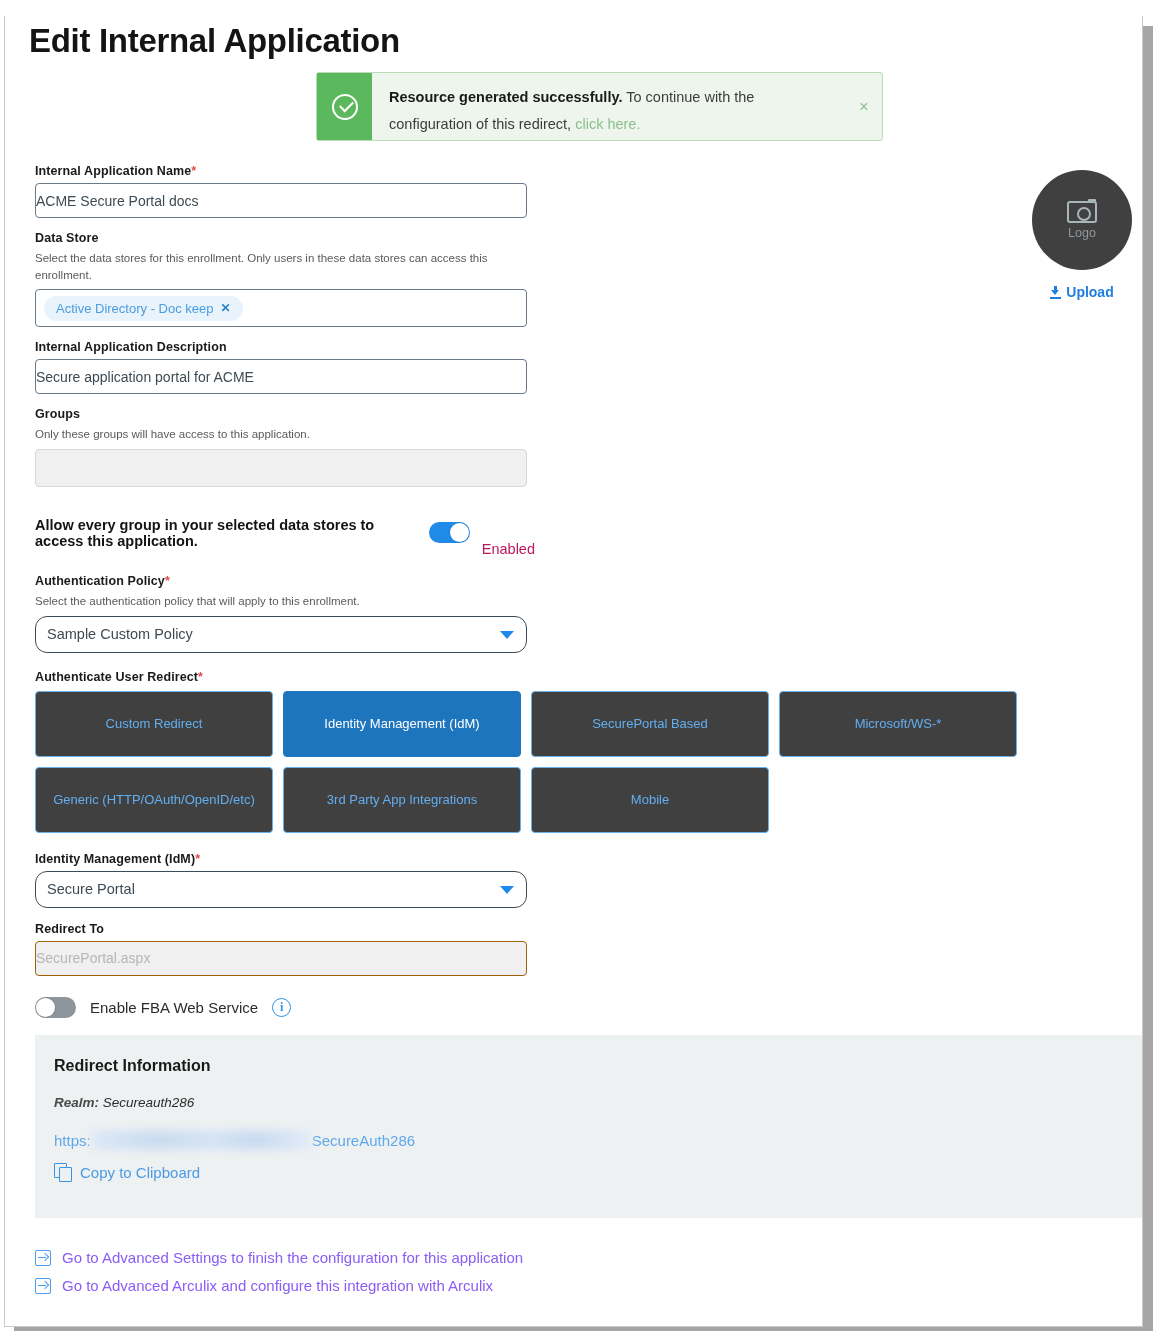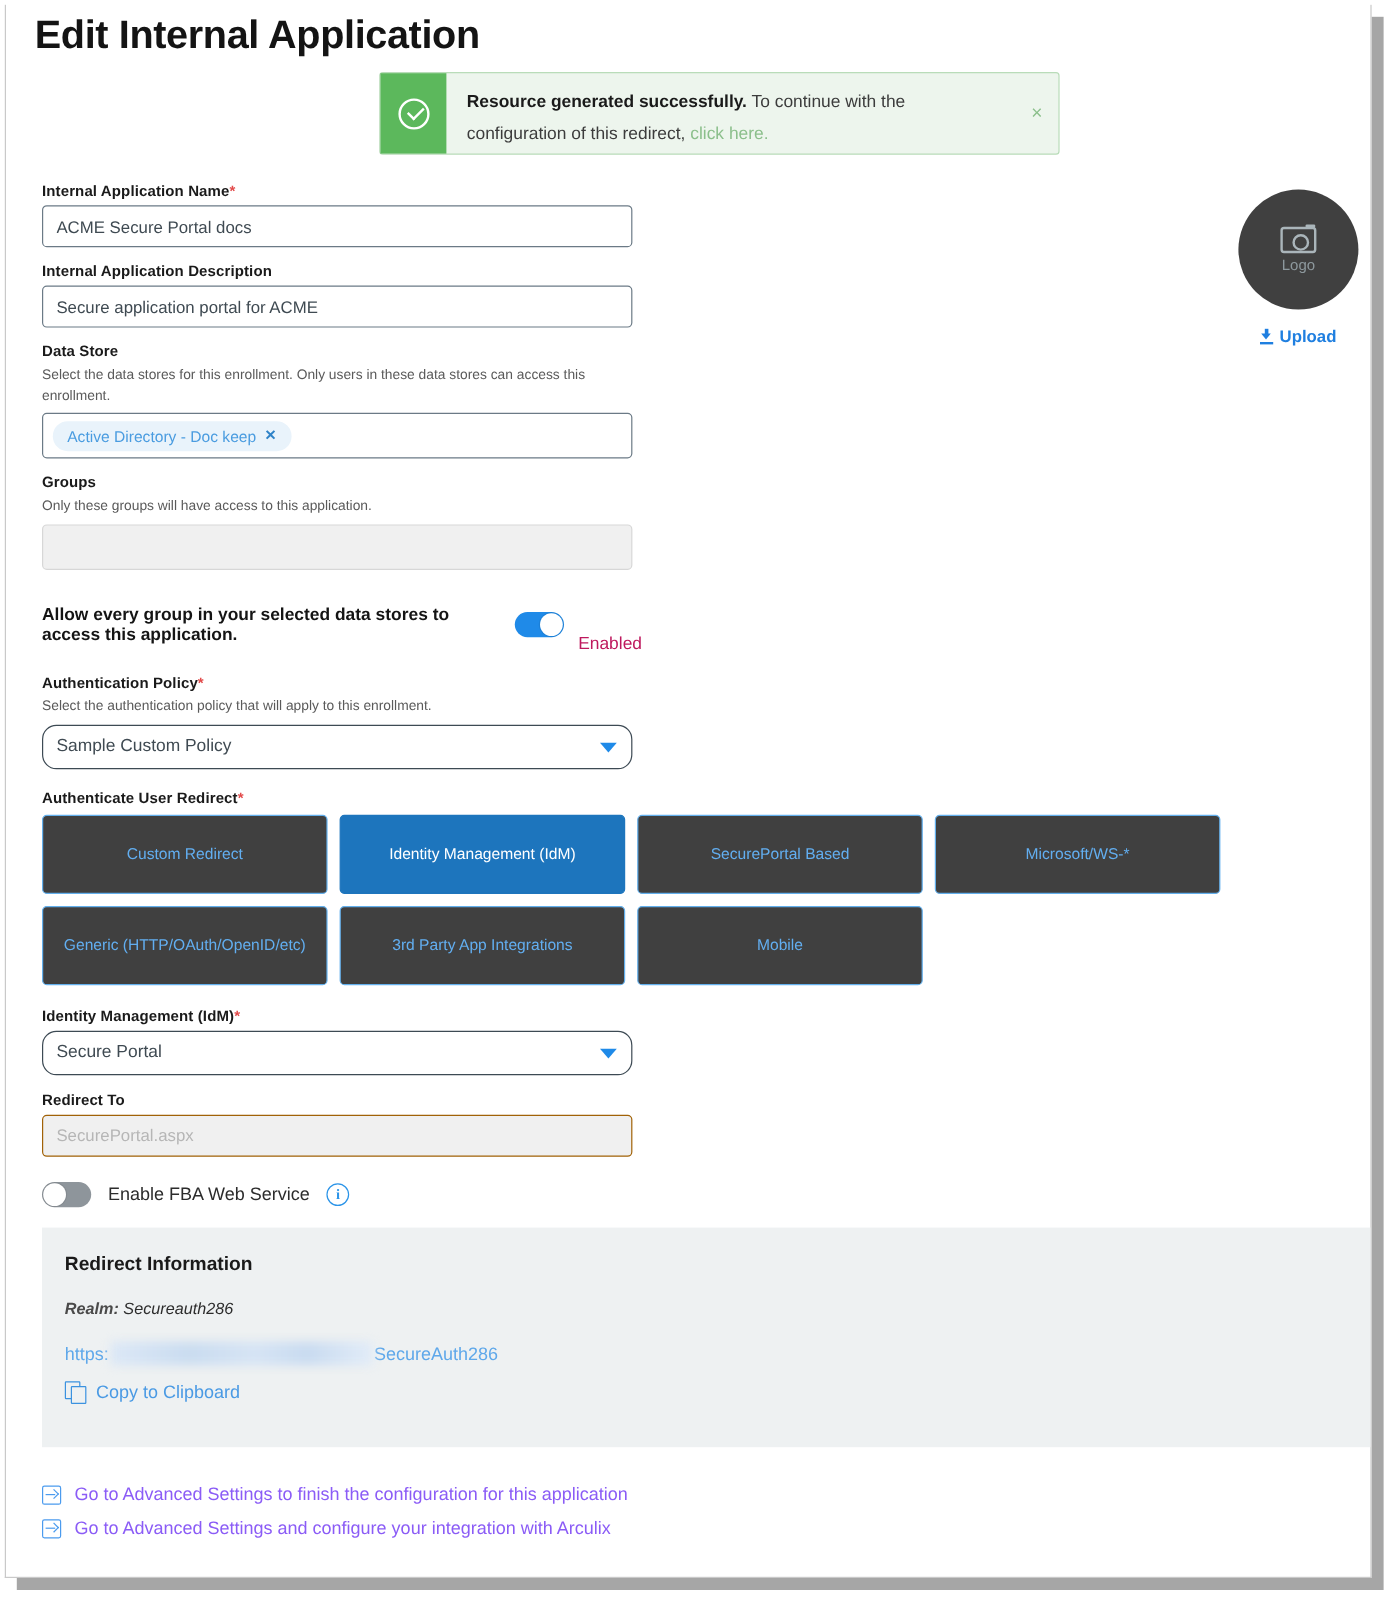--- a/index.html
+++ b/index.html
@@ -11,21 +11,21 @@
   #screen {
     position: relative;
     width: 1165px;
     height: 1331px;
     background: #ffffff;
     overflow: hidden;
   }
   
   .page-frame {
     position: absolute;
-    left: 4px; top: 4px;
+    left: 4px; top: 16px;
     width: 1139px; height: 1311px;
     background: #ffffff;
     border: 1px solid #c9c9c9;
     border-top: none;
     box-shadow: 10px 10px 0 0 rgba(150,150,150,0.85);
     overflow: hidden;
   }
   .page-inner {
     position: relative;
     width: 100%; height: 100%;
@@ -113,21 +113,21 @@
     margin: 1px 0 6px 0;
     max-width: 455px;
   }
   .text-input {
     width: 492px;
     height: 35px;
     border: 1px solid #6b7a86;
     border-radius: 4px;
     font-size: 14px;
     color: #3f4a52;
-    padding: 0 11px;
+    padding: 0 0;
     font-family: "Liberation Sans", sans-serif;
     background: #ffffff;
     outline: none;
   }
   .text-input::placeholder { color: #9aa4ac; }
   .text-input.disabled {
     background: #f0f0f0;
     border: 1px solid #a16207;
     color: #b6b6b6;
   }
@@ -497,33 +497,33 @@
     </div>
 
     <div class="form-area">
 
       <div class="mb-field">
         <div class="field-label"><span>Internal Application Name</span><span class="req">*</span></div>
         <input class="text-input" type="text" value="ACME Secure Portal docs" style="">
       </div>
 
       <div class="mb-field">
-        <div class="field-label">Internal Application Description</div>
-        <input class="text-input" type="text" value="Secure application portal for ACME" style="">
-      </div>
-
-      <div class="mb-field">
         <div class="field-label">Data Store</div>
         <div class="field-help">Select the data stores for this enrollment. Only users in these data stores can access this enrollment.</div>
         <div class="chip-box">
           <span class="chip">
             <span>Active Directory - Doc keep</span>
             <span class="chip-x">✕</span>
           </span>
         </div>
+      </div>
+
+      <div class="mb-field">
+        <div class="field-label">Internal Application Description</div>
+        <input class="text-input" type="text" value="Secure application portal for ACME" style="">
       </div>
 
       <div class="mb-field">
         <div class="field-label">Groups</div>
         <div class="field-help">Only these groups will have access to this application.</div>
         <div class="groups-box"></div>
       </div>
 
       <div class="toggle-row">
         <div class="toggle-caption">Allow every group in your selected data stores to access this application.</div>
@@ -595,19 +595,19 @@
       </div>
     </div>
 
     <div class="bottom-links">
       <div class="adv-link">
         <span class="adv-icon"></span>
         <span>Go to Advanced Settings to finish the configuration for this application</span>
       </div>
       <div class="adv-link">
         <span class="adv-icon"></span>
-        <span>Go to Advanced Settings and configure your integration with Arculix</span>
+        <span>Go to Advanced Arculix and configure this integration with Arculix</span>
       </div>
     </div>
 
   </div>
   </div>
 </div>
 
 </body></html>

